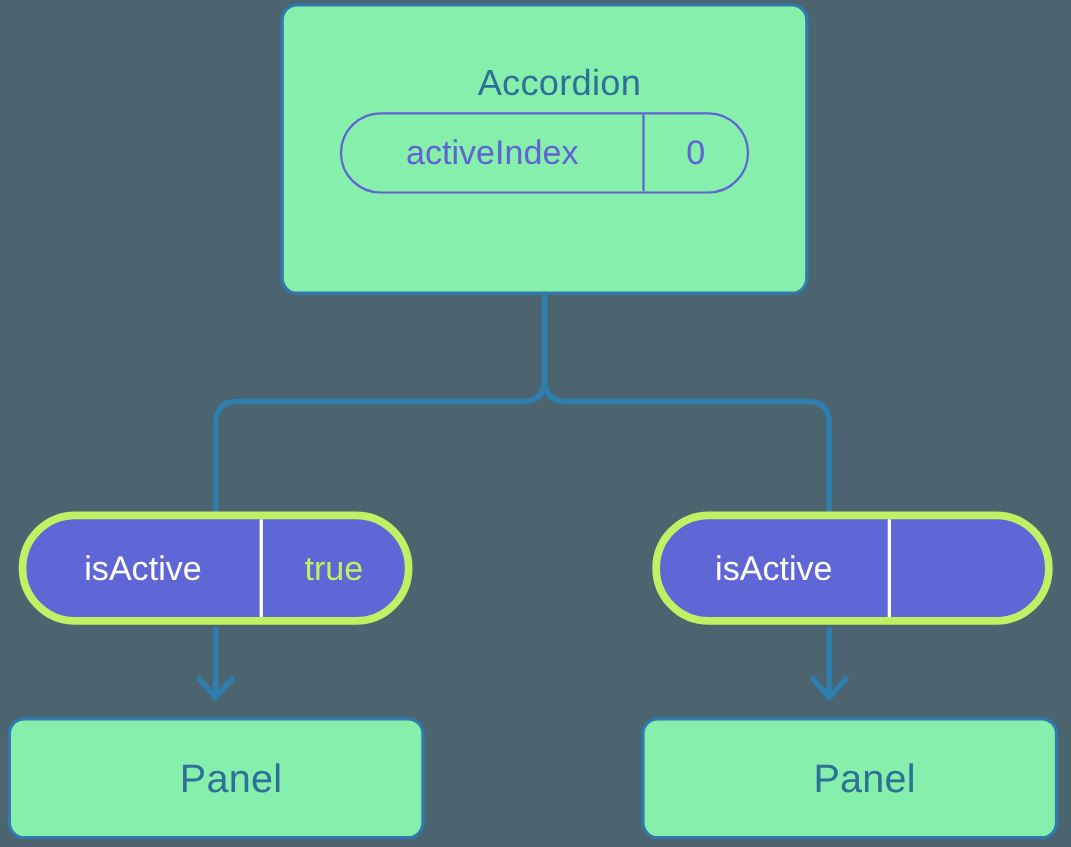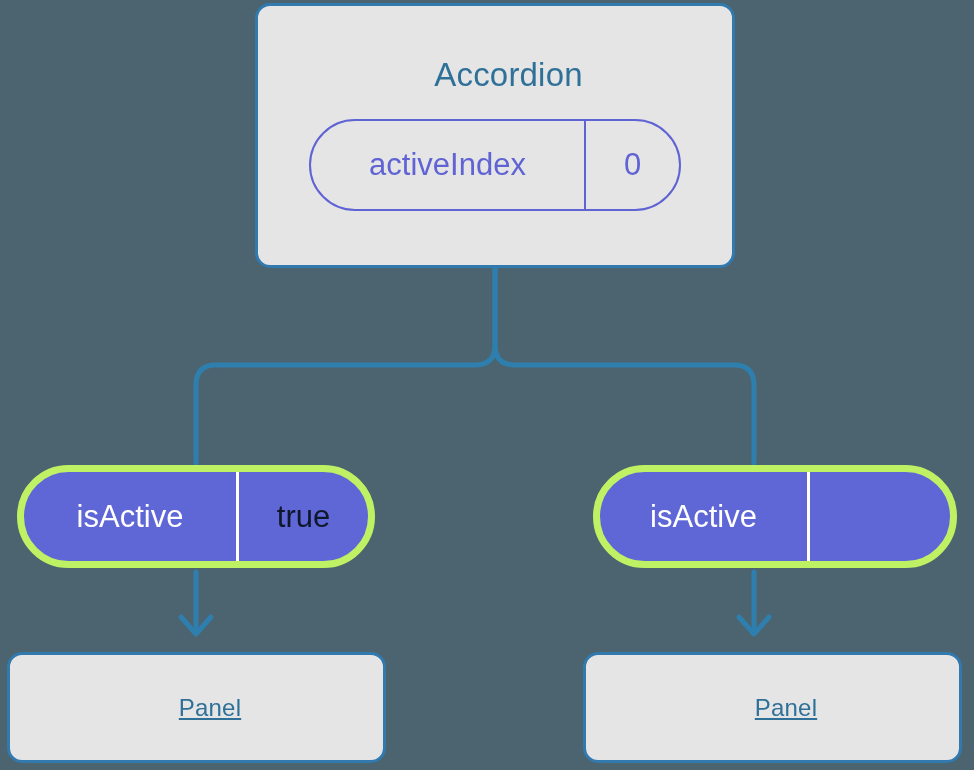--- a/index.html
+++ b/index.html
@@ -25,21 +25,21 @@
     left: 0;
     top: 0;
     width: 974px;
     height: 770px;
     pointer-events: none;
   }
 
   
   .card {
     position: absolute;
-    background: #e5e5e5;
+    background: #86efac;
     border: 3px solid #3279ae;
     border-radius: 15px;
     box-sizing: border-box;
     display: flex;
     flex-direction: column;
     align-items: center;
     padding-left: 27px;
   }
   .card-title {
     color: #2e7098;
@@ -70,22 +70,21 @@
     width: 379px;
     height: 111px;
   }
   #card-panel-right {
     left: 583px;
     top: 652px;
     width: 379px;
     height: 111px;
   }
   .panel-card .card-title {
-    font-size: 24px;
-    text-decoration: underline;
+    font-size: 36px;
   }
 
   
   .pill {
     display: flex;
     align-items: stretch;
     border-radius: 999px;
     box-sizing: border-box;
     overflow: hidden;
   }
@@ -95,23 +94,23 @@
     align-items: center;
     justify-content: center;
     white-space: nowrap;
     box-sizing: border-box;
   }
 
   
   #pill-active-index {
     position: absolute;
     left: 309px;
-    top: 119px;
+    top: 102px;
     width: 372px;
-    height: 92px;
+    height: 74px;
     border: 2px solid #5f63d4;
     background: transparent;
   }
   #pill-active-index .pill-key {
     width: 275px;
     color: #5f63d4;
     font-size: 31px;
     border-right: 2px solid #5f63d4;
   }
   #pill-active-index .pill-val {
@@ -126,21 +125,21 @@
     height: 103px;
     background: #5f66d6;
     border: 7px solid #bef264;
   }
   .pill-filled .pill-key {
     color: #ffffff;
     font-size: 31px;
     border-right: 3px solid #ffffff;
   }
   .pill-filled .pill-val {
-    color: #0f172a;
+    color: #bef264;
     font-size: 31px;
     flex: 1;
   }
 
   #pill-is-active-left {
     left: 17px;
     top: 465px;
     width: 358px;
   }
   #pill-is-active-left .pill-key {

